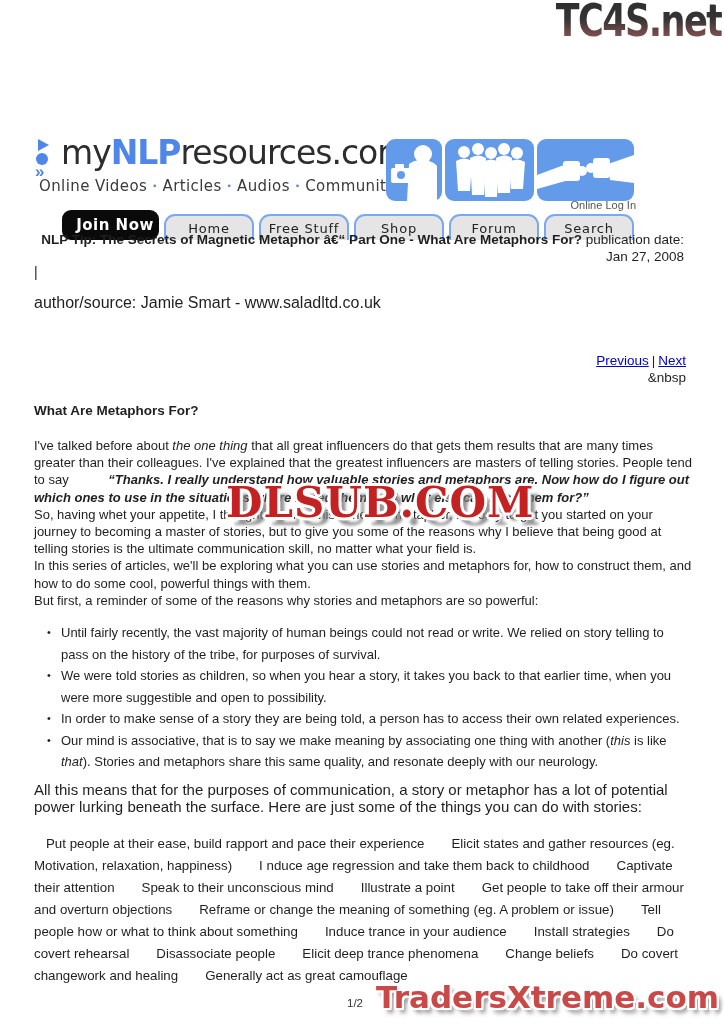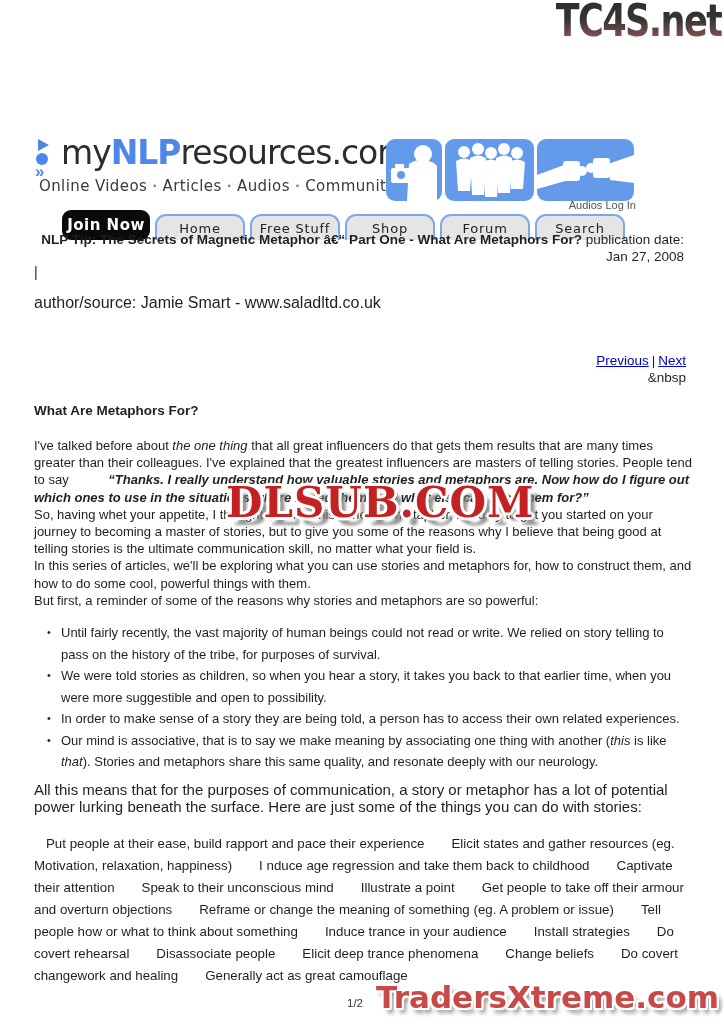--- a/index.html
+++ b/index.html
@@ -31,21 +31,21 @@
   .hbox svg{display:block;width:100%;height:100%;}
   .hbox1{left:386px;width:56px;}
   .hbox2{left:445px;width:89px;}
   .hbox3{left:537px;width:97px;}
   .members{position:absolute;top:199px;right:88px;font-size:11px;color:#555;}
 
   
   .nav{position:absolute;left:62px;top:210px;display:flex;align-items:flex-end;gap:5px;height:30px;}
   .tab-join{background:#0a0a0a;color:#fff;border-radius:9px;height:30px;width:88px;
             display:flex;align-items:center;justify-content:center;
-            font-family:"DejaVu Sans",sans-serif;font-weight:bold;font-size:15px;letter-spacing:.5px;}
+            font-family:"DejaVu Sans",sans-serif;font-weight:bold;font-size:15px;letter-spacing:.5px;padding-left:9px;}
   .tab{background:#e5e5e5;border:2px solid #7aa9f0;border-bottom:none;border-radius:11px 11px 0 0;
        height:24px;width:86px;display:flex;align-items:center;justify-content:center;
        font-family:"DejaVu Sans",sans-serif;font-size:13px;color:#222;letter-spacing:.8px;}
 
   
   .title-block{position:absolute;left:34px;right:40px;top:232px;text-align:right;
                font-size:13.5px;line-height:16.5px;}
   .title-block .t{font-weight:bold;}
   .pipe{position:absolute;left:34px;top:264px;font-size:14px;}
   .author{position:absolute;left:34px;top:283px;font-size:16px;margin-top:11px;}
@@ -129,21 +129,21 @@
       <g fill="#fff">
         <path d="M0 36 L27 26 L32 41 L0 50 Z"></path>
         <rect x="26" y="22" width="17" height="20" rx="3"></rect>
         <circle cx="45" cy="32" r="5"></circle>
         <rect x="56" y="19" width="17" height="20" rx="3"></rect>
         <circle cx="54" cy="29" r="5"></circle>
         <path d="M71 25 L97 16 L97 44 L73 41 Z"></path>
       </g>
     </svg>
   </div>
-  <div class="members">Audios Log In</div>
+  <div class="members">Online Log In</div>
 
   <div class="nav">
     <div class="tab-join">Join Now</div>
     <div class="tab">Home</div>
     <div class="tab">Free Stuff</div>
     <div class="tab">Shop</div>
     <div class="tab">Forum</div>
     <div class="tab">Search</div>
   </div>
 

